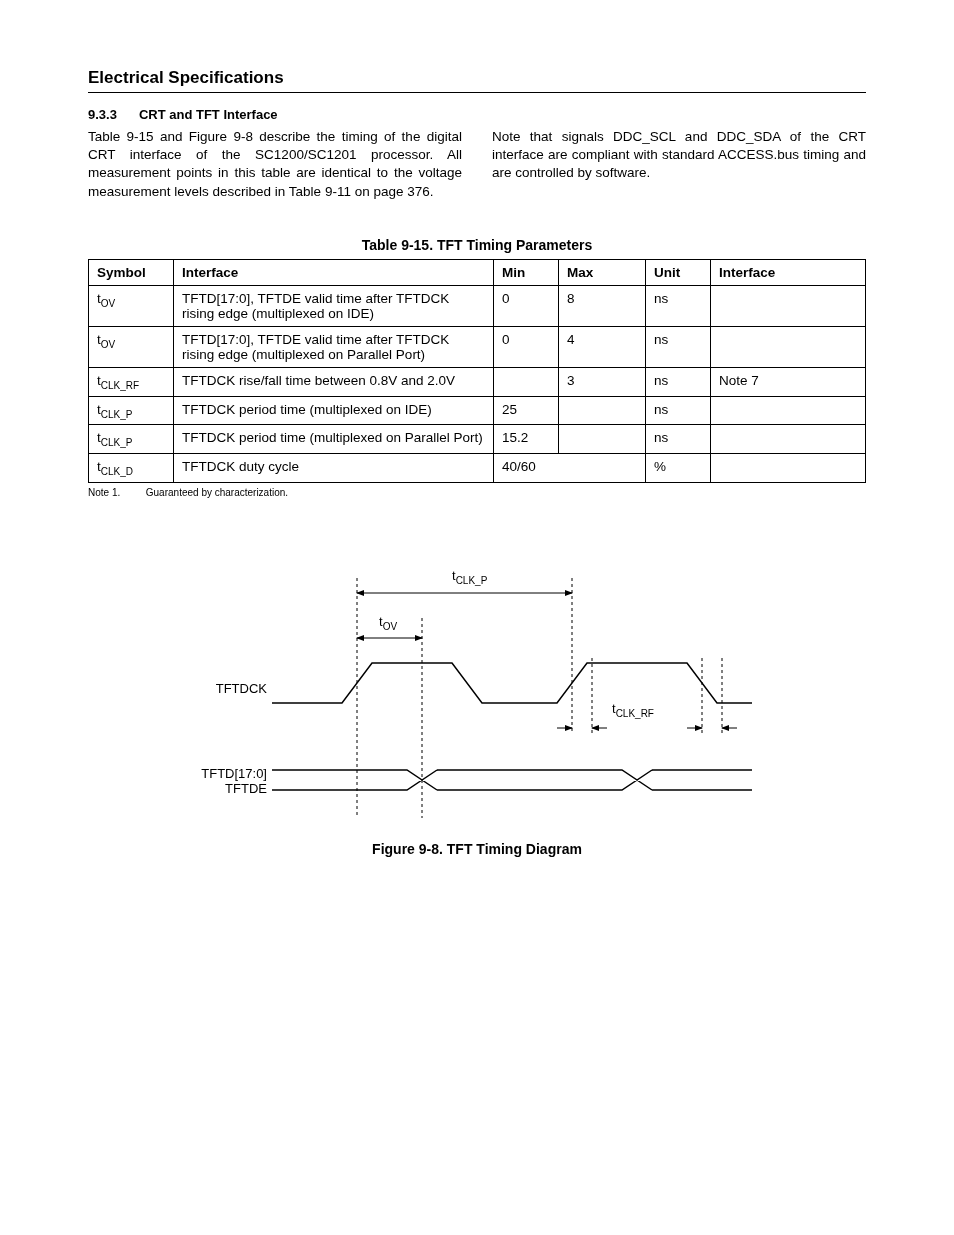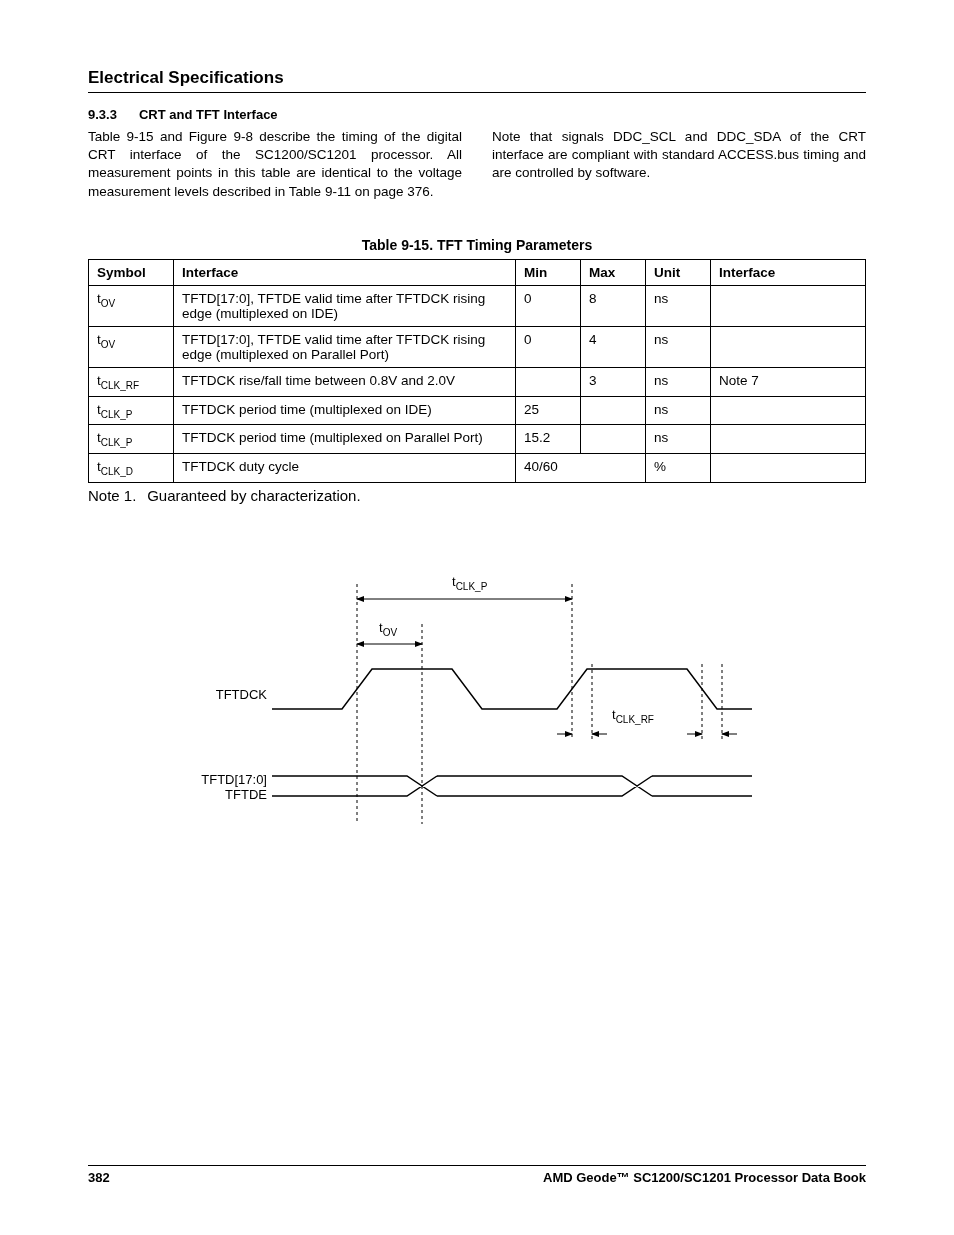--- a/index.html
+++ b/index.html
@@ -67,26 +67,26 @@
   table.data th, table.data td {
     border: 1px solid #000;
     padding: 5px 8px;
     vertical-align: top;
     text-align: left;
   }
   table.data th { font-weight: 700; }
   .col-sym { width: 85px; }
   .col-param { width: auto; }
   .col-min { width: 65px; text-align: center; }
-  .col-max { width: 65px; text-align: center; }
+  .col-max { width: 87px; text-align: center; }
   .col-unit { width: 65px; text-align: center; }
   .col-comm { width: 155px; }
   td.center { text-align: center; }
   .sub { font-size: 10px; vertical-align: sub; }
-  .note-line { font-size: 15px; margin-top: 4px; }
+  .note-line { font-size: 10px; margin-top: 4px; }
   .note-line .nlabel { display:inline-block; width:55px; }
 
   
   .figure-wrap { margin-top: 60px; text-align: center; }
   .figure-svg { display: inline-block; }
   .figure-caption {
     font-weight: 700;
     font-size: 14px;
     margin-top: 10px;
     text-align: center;
@@ -223,20 +223,17 @@
       <line x1="410" y1="170" x2="395" y2="170" stroke="#000" stroke-width="1" marker-end="url(#arrR)"></line>
       <line x1="490" y1="170" x2="505" y2="170" stroke="#000" stroke-width="1" marker-end="url(#arrR)"></line>
       <line x1="540" y1="170" x2="525" y2="170" stroke="#000" stroke-width="1" marker-end="url(#arrR)"></line>
 
       <text x="70" y="220" font-size="13" text-anchor="end">TFTD[17:0]</text>
       <text x="70" y="235" font-size="13" text-anchor="end">TFTDE</text>
       <g stroke="#000" stroke-width="1.5" fill="none">
         <path d="M75 212 L210 212 L240 232 M75 232 L210 232 L240 212 M240 212 L425 212 L455 232 M240 232 L425 232 L455 212 M455 212 L555 212 M455 232 L555 232"></path>
       </g>
     </svg>
-  </div>
-
-  <div class="footer">
-    <span class="pg">382</span>
-    <span class="book">AMD Geode™ SC1200/SC1201 Processor Data Book</span>
-  </div>
+    <div class="figure-caption">Figure 9-8.  TFT Timing Diagram</div>
+  </div>
+
 
 </div>
 
 </body></html>

